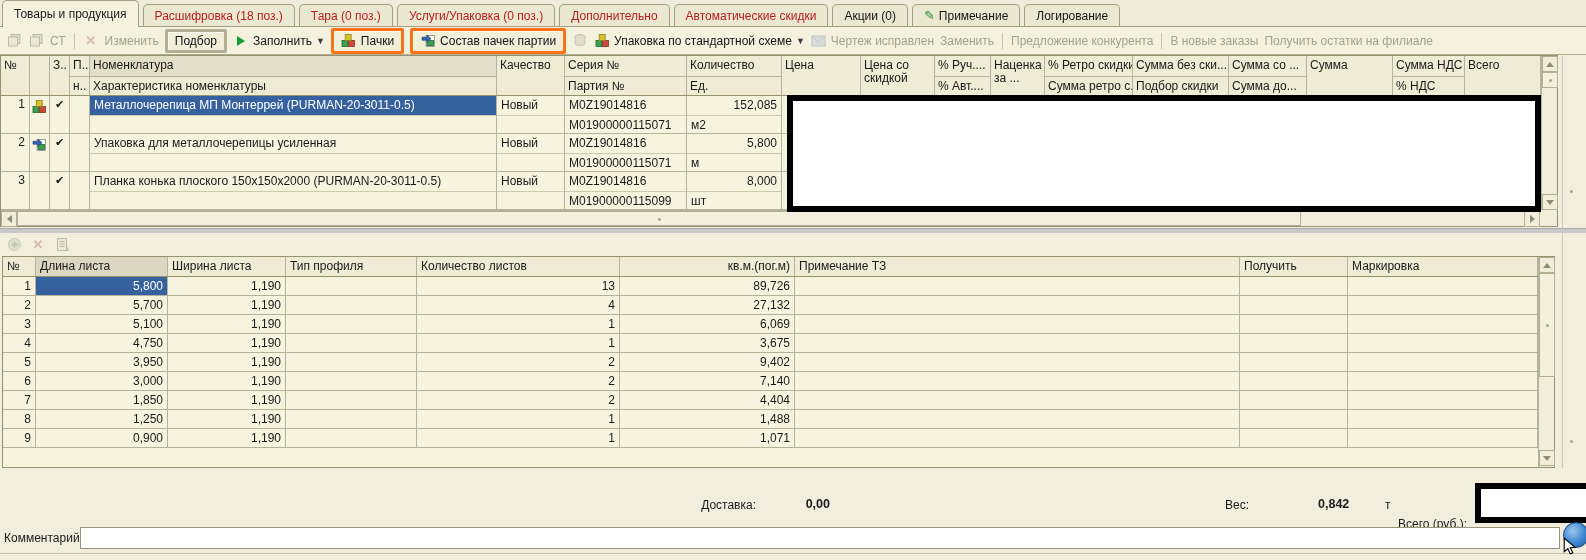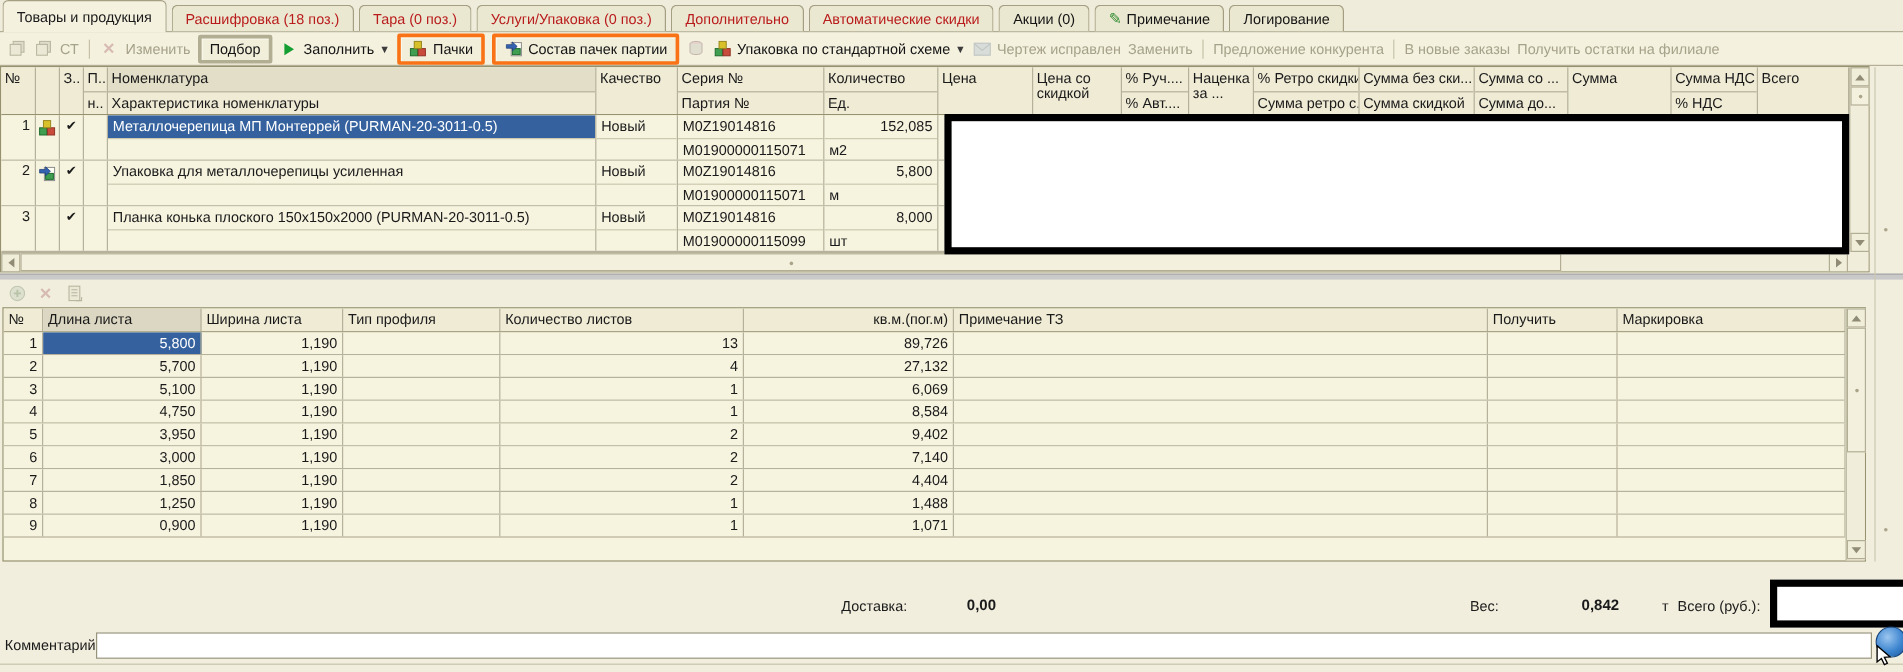--- a/index.html
+++ b/index.html
@@ -270,21 +270,21 @@
           </div>
           <div class="ucell c11">
             <div class="ht wrap">Наценка за ...</div>
           </div>
           <div class="ucell c12">
             <div class="ht">% Ретро скидки</div>
             <div class="hb">Сумма ретро с...</div>
           </div>
           <div class="ucell c13">
             <div class="ht">Сумма без ски...</div>
-            <div class="hb">Сумма скидкой</div>
+            <div class="hb">Подбор скидки</div>
           </div>
           <div class="ucell c14">
             <div class="ht">Сумма со ...</div>
             <div class="hb">Сумма до...</div>
           </div>
           <div class="ucell c15">
             <div class="ht">Сумма</div>
           </div>
           <div class="ucell c16">
             <div class="ht">Сумма НДС</div>
@@ -507,21 +507,21 @@
             <div class="lcell l6"></div>
             <div class="lcell l7"></div>
             <div class="lcell l8"></div>
           </div>
           <div class="lrow">
             <div class="lcell l0 num">4</div>
             <div class="lcell l1 num">4,750</div>
             <div class="lcell l2 num">1,190</div>
             <div class="lcell l3"></div>
             <div class="lcell l4 num">1</div>
-            <div class="lcell l5 num">8,584</div>
+            <div class="lcell l5 num">3,675</div>
             <div class="lcell l6"></div>
             <div class="lcell l7"></div>
             <div class="lcell l8"></div>
           </div>
           <div class="lrow">
             <div class="lcell l0 num">5</div>
             <div class="lcell l1 num">3,950</div>
             <div class="lcell l2 num">1,190</div>
             <div class="lcell l3"></div>
             <div class="lcell l4 num">2</div>
@@ -602,21 +602,21 @@
 
   <div class="vline" style="left:1562px;top:56px;height:412px;"></div>
   <span class="grip" style="left:1570px;top:190px;"></span>
   <span class="grip" style="left:1570px;top:440px;"></span>
 
   <div class="footer-text" style="left:690px;top:497px;width:66px;text-align:right;">Доставка:</div>
   <div class="footer-text bold" style="left:770px;top:496px;width:60px;text-align:right;">0,00</div>
   <div class="footer-text" style="left:1225px;top:497px;">Вес:</div>
   <div class="footer-text bold" style="left:1318px;top:496px;width:59px;text-align:left;">0,842</div>
   <div class="footer-text" style="left:1385px;top:497px;">т</div>
-  <div class="footer-text" style="left:1398px;top:497px;">Всего (руб.):</div>
+  <div class="footer-text" style="left:1398px;top:516px;">Всего (руб.):</div>
   <div class="redact" style="left:1475px;top:483px;width:120px;height:40px;"></div>
 
   <div class="footer-text" style="left:4px;top:530px;">Комментарий:</div>
   <input id="comment-input" value="" style="">
   <div class="bottomline"></div>
   <div id="help-ball"></div>
   <svg id="cursor" width="18" height="18" viewBox="0 0 16 16">
     <path d="M2 1 L2 13 L5.2 10.4 L7.4 15 L9.6 14 L7.4 9.6 L11.5 9.2 Z" fill="#fff" stroke="#000" stroke-width="1"></path>
   </svg>
 </div>

